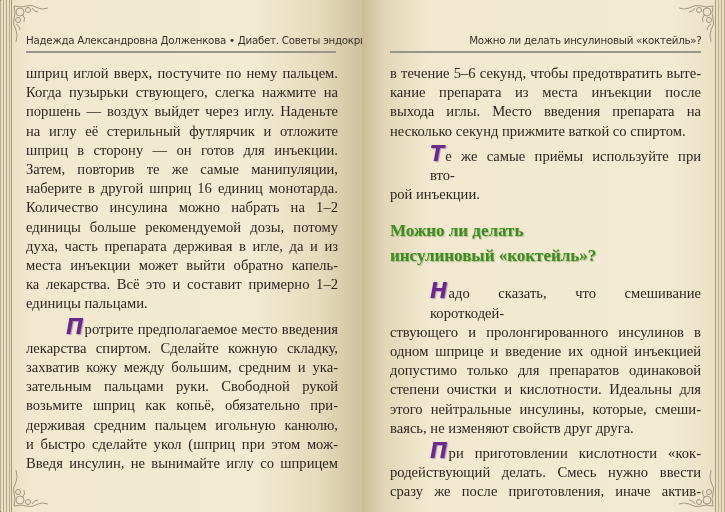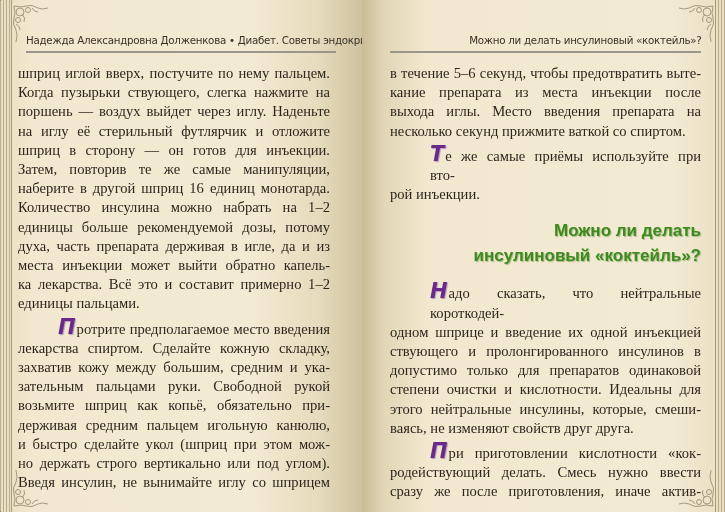--- a/index.html
+++ b/index.html
@@ -59,36 +59,36 @@
   .left .header-rule { left: 26px; width: 310px; }
   .right .header-rule { left: 28px; width: 311px; }
 
   .ornament { position: absolute; width: 40px; height: 40px; }
   .ornament svg { width: 100%; height: 100%; }
 
   .body-text {
     position: absolute; font-size: 14.6px; line-height: 19.2px;
     color: #2e261e; text-align: justify;
   }
-  .left .body-text { left: 18px; top: 64px; width: 312px; }
+  .left .body-text { left: 26px; top: 64px; width: 312px; }
   .right .body-text { left: 28px; top: 64px; width: 311px; }
   .body-text p { text-align: justify; text-align-last: justify; margin: 0; }
   .body-text p.last { text-align-last: left; }
   .para-gap { height: 6px; }
   .indent { padding-left: 40px; }
   .dropcap {
     font-family: "DejaVu Sans", "Liberation Sans", sans-serif;
     font-style: italic; font-weight: bold;
     color: #6a2a8a; font-size: 21px; line-height: 14px;
     text-shadow: 1px 1px 1px #b49ac0;
     margin-right: 1px;
   }
   .section-title {
-    text-align: right; color: #3d8a1e;
-    font-family: Liberation Sans, sans-serif;
+    text-align: left; color: #3d8a1e;
+    font-family: Liberation Serif, serif;
     font-weight: bold; font-size: 17px; line-height: 25px;
     text-shadow: 1px 1px 1px #a9b88a;
     margin: 14px 0 16px 0;
   }
 </style>
 </head>
 <body>
 
 <div class="book">
   <div class="bookmark"></div>
@@ -145,21 +145,20 @@
       </div>
       <div class="para-gap"></div>
       <div>
         <p class="indent"><span class="dropcap">П</span><span>ротрите предполагаемое место введения</span></p>
         <p>лекарства спиртом. Сделайте кожную складку,</p>
         <p>захватив кожу между большим, средним и ука-</p>
         <p>зательным пальцами руки. Свободной рукой</p>
         <p>возьмите шприц как копьё, обязательно при-</p>
         <p>держивая средним пальцем игольную канюлю,</p>
         <p>и быстро сделайте укол (шприц при этом мож-</p>
-        <p>но держать строго вертикально или под углом).</p>
         <p>Введя инсулин, не вынимайте иглу со шприцем</p>
       </div>
     </div>
   </div>
 
   <div class="page right">
     <div class="edge-right"></div>
 
     <div class="ornament" style="right:10px; top:4px;">
       <svg viewBox="0 0 40 40">
@@ -204,23 +203,23 @@
         <p class="indent"><span class="dropcap">Т</span><span>е же самые приёмы используйте при вто-</span></p>
         <p class="last">рой инъекции.</p>
       </div>
 
       <div class="section-title">
         <div>Можно ли делать</div>
         <div>инсулиновый «коктейль»?</div>
       </div>
 
       <div>
-        <p class="indent"><span class="dropcap">Н</span><span>адо сказать, что нейтральные короткодей-</span></p>
+        <p class="indent"><span class="dropcap">Н</span><span>адо сказать, что смешивание короткодей-</span></p>
+        <p>ствующего и пролонгированного инсулинов в</p>
         <p>одном шприце и введение их одной инъекцией</p>
-        <p>ствующего и пролонгированного инсулинов в</p>
         <p>допустимо только для препаратов одинаковой</p>
         <p>степени очистки и кислотности. Идеальны для</p>
         <p>этого нейтральные инсулины, которые, смеши-</p>
         <p class="last">ваясь, не изменяют свойств друг друга.</p>
       </div>
       <div class="para-gap"></div>
       <div>
         <p class="indent"><span class="dropcap">П</span><span>ри приготовлении кислотности «кок-</span></p>
         <p>родействующий делать. Смесь нужно ввести</p>
         <p>сразу же после приготовления, иначе актив-</p>

